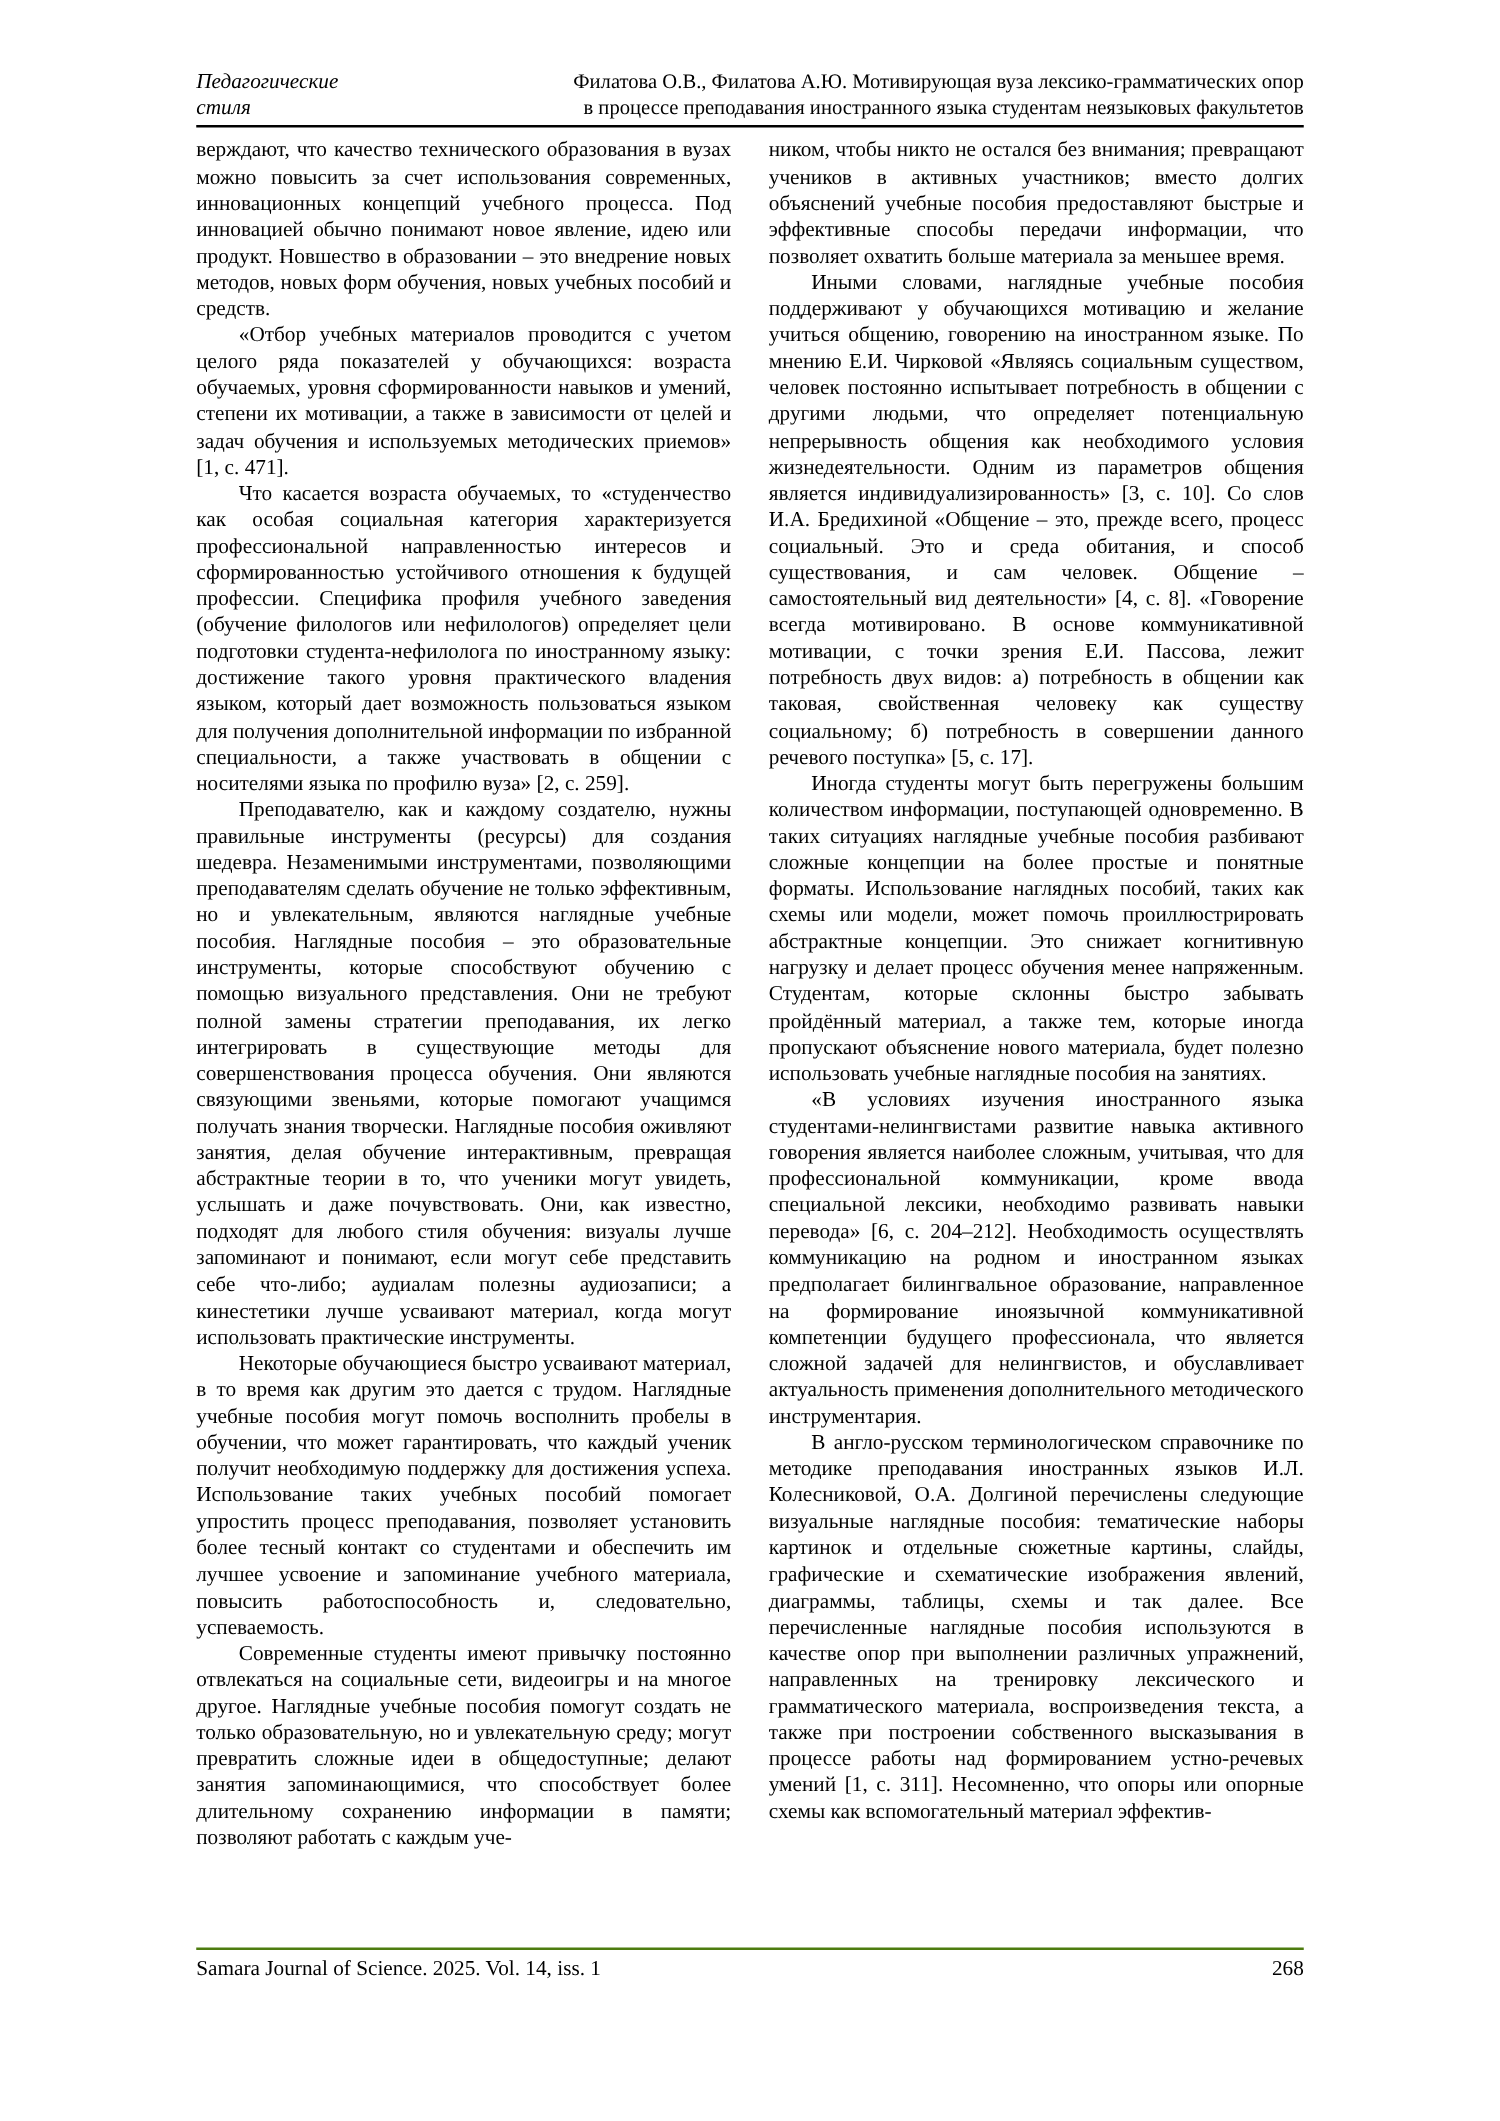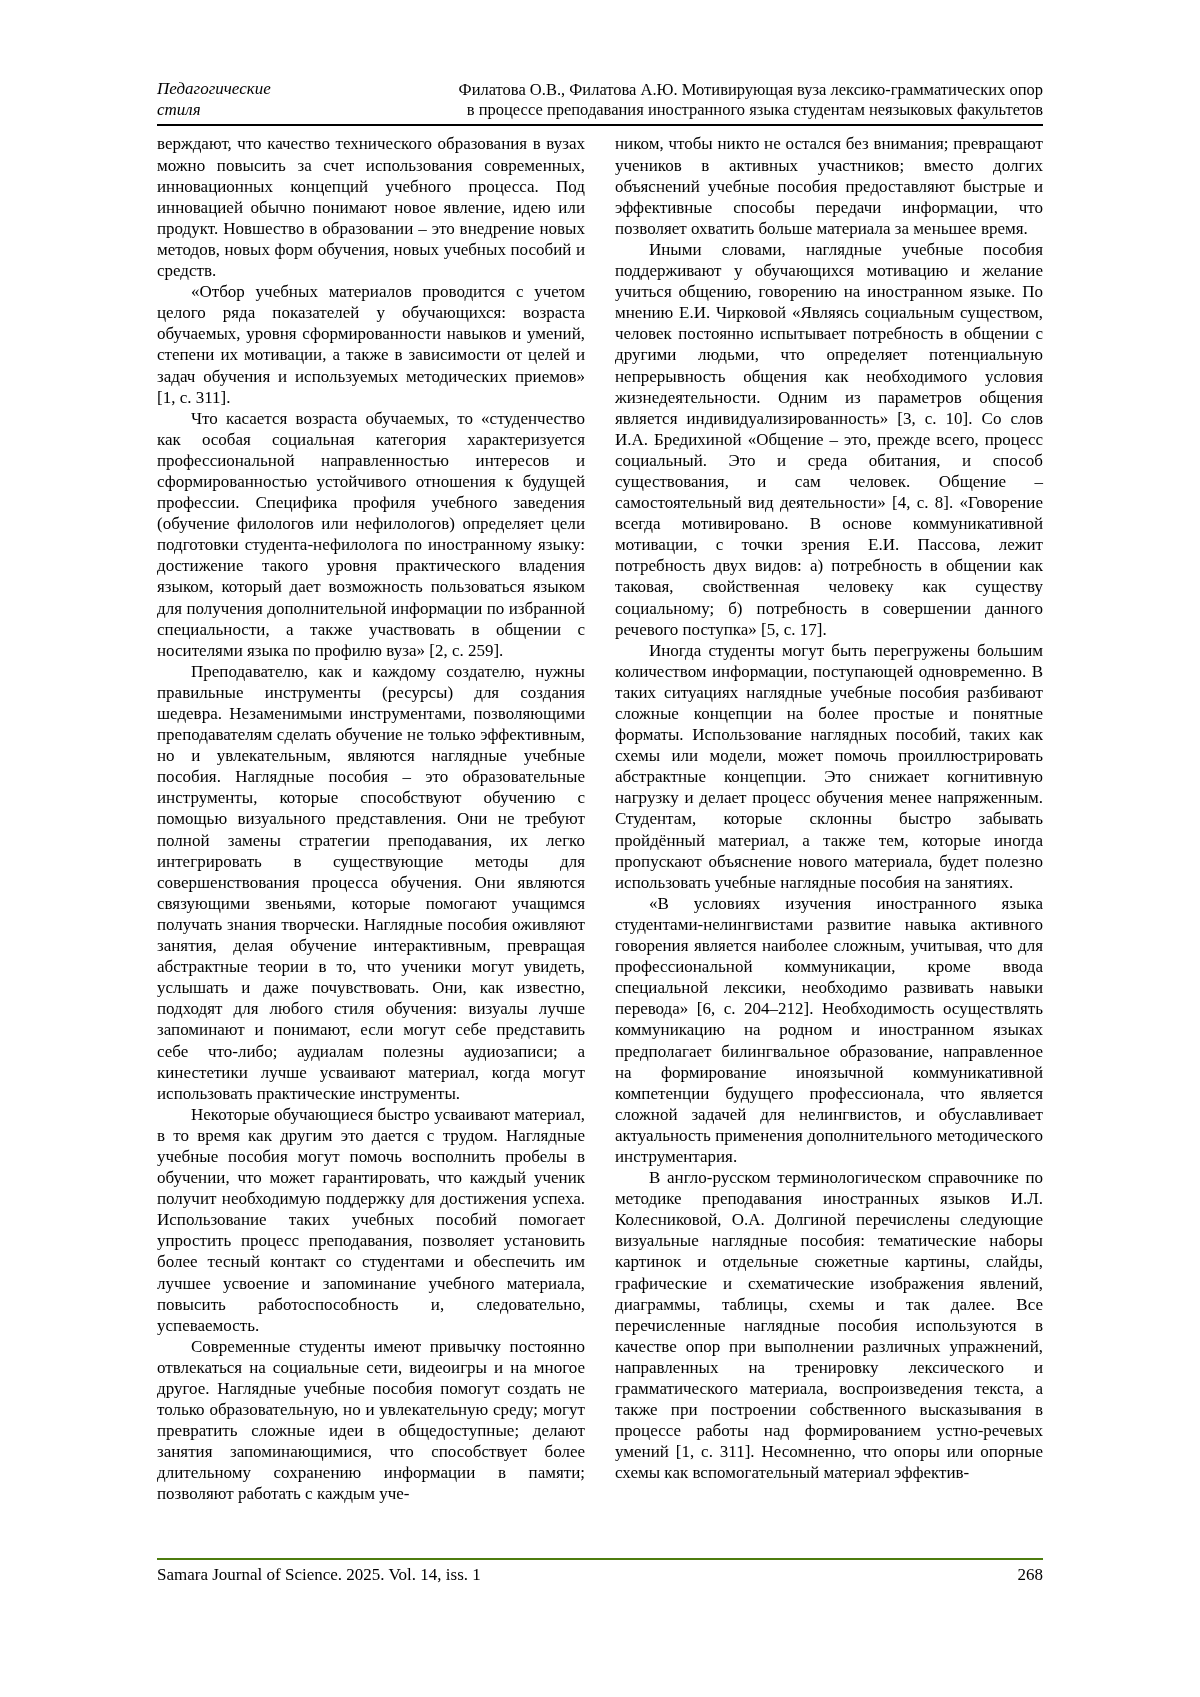--- a/index.html
+++ b/index.html
@@ -12,22 +12,21 @@
     color: #000000;
     font-family: "Liberation Serif", "DejaVu Serif", serif;
     padding: 55px 157px 112px 157px;
     display: flex;
     flex-direction: column;
     overflow: hidden;
   }
   .header {
     display: flex;
     justify-content: space-between;
-    align-items: flex-end;
-    margin-top: 24px;
+    align-items: center;
   }
   .section-name {
     font-style: italic;
     font-size: 17px;
     line-height: 1.22;
     white-space: nowrap;
   }
   .article-title {
     text-align: right;
     font-size: 16.5px;
@@ -76,21 +75,21 @@
       <div>Филатова О.В., Филатова А.Ю. Мотивирующая вуза лексико-грамматических опор</div>
       <div>в процессе преподавания иностранного языка студентам неязыковых факультетов</div>
     </div>
   </div>
 
   <div class="rule"></div>
 
   <div class="columns">
     <div class="col">
         <p class="para cont">верждают, что качество технического образования в вузах можно повысить за счет использования современных, инновационных концепций учебного процесса. Под инновацией обычно понимают новое явление, идею или продукт. Новшество в образовании – это внедрение новых методов, новых форм обучения, новых учебных пособий и средств.</p>
-        <p class="para">«Отбор учебных материалов проводится с учетом целого ряда показателей у обучающихся: возраста обучаемых, уровня сформированности навыков и умений, степени их мотивации, а также в зависимости от целей и задач обучения и используемых методических приемов» [1, с. 311].</p>
+        <p class="para">«Отбор учебных материалов проводится с учетом целого ряда показателей у обучающихся: возраста обучаемых, уровня сформированности навыков и умений, степени их мотивации, а также в зависимости от целей и задач обучения и используемых методических приемов» [1, с. 471].</p>
         <p class="para">Что касается возраста обучаемых, то «студенчество как особая социальная категория характеризуется профессиональной направленностью интересов и сформированностью устойчивого отношения к будущей профессии. Специфика профиля учебного заведения (обучение филологов или нефилологов) определяет цели подготовки студента-нефилолога по иностранному языку: достижение такого уровня практического владения языком, который дает возможность пользоваться языком для получения дополнительной информации по избранной специальности, а также участвовать в общении с носителями языка по профилю вуза» [2, с. 259].</p>
         <p class="para">Преподавателю, как и каждому создателю, нужны правильные инструменты (ресурсы) для создания шедевра. Незаменимыми инструментами, позволяющими преподавателям сделать обучение не только эффективным, но и увлекательным, являются наглядные учебные пособия. Наглядные пособия – это образовательные инструменты, которые способствуют обучению с помощью визуального представления. Они не требуют полной замены стратегии преподавания, их легко интегрировать в существующие методы для совершенствования процесса обучения. Они являются связующими звеньями, которые помогают учащимся получать знания творчески. Наглядные пособия оживляют занятия, делая обучение интерактивным, превращая абстрактные теории в то, что ученики могут увидеть, услышать и даже почувствовать. Они, как известно, подходят для любого стиля обучения: визуалы лучше запоминают и понимают, если могут себе представить себе что-либо; аудиалам полезны аудиозаписи; а кинестетики лучше усваивают материал, когда могут использовать практические инструменты.</p>
         <p class="para">Некоторые обучающиеся быстро усваивают материал, в то время как другим это дается с трудом. Наглядные учебные пособия могут помочь восполнить пробелы в обучении, что может гарантировать, что каждый ученик получит необходимую поддержку для достижения успеха. Использование таких учебных пособий помогает упростить процесс преподавания, позволяет установить более тесный контакт со студентами и обеспечить им лучшее усвоение и запоминание учебного материала, повысить работоспособность и, следовательно, успеваемость.</p>
         <p class="para">Современные студенты имеют привычку постоянно отвлекаться на социальные сети, видеоигры и на многое другое. Наглядные учебные пособия помогут создать не только образовательную, но и увлекательную среду; могут превратить сложные идеи в общедоступные; делают занятия запоминающимися, что способствует более длительному сохранению информации в памяти; позволяют работать с каждым уче-</p>
       </div>
     <div class="col">
         <p class="para cont">ником, чтобы никто не остался без внимания; превращают учеников в активных участников; вместо долгих объяснений учебные пособия предоставляют быстрые и эффективные способы передачи информации, что позволяет охватить больше материала за меньшее время.</p>
         <p class="para">Иными словами, наглядные учебные пособия поддерживают у обучающихся мотивацию и желание учиться общению, говорению на иностранном языке. По мнению Е.И. Чирковой «Являясь социальным существом, человек постоянно испытывает потребность в общении с другими людьми, что определяет потенциальную непрерывность общения как необходимого условия жизнедеятельности. Одним из параметров общения является индивидуализированность» [3, с. 10]. Со слов И.А. Бредихиной «Общение – это, прежде всего, процесс социальный. Это и среда обитания, и способ существования, и сам человек. Общение – самостоятельный вид деятельности» [4, с. 8]. «Говорение всегда мотивировано. В основе коммуникативной мотивации, с точки зрения Е.И. Пассова, лежит потребность двух видов: а) потребность в общении как таковая, свойственная человеку как существу социальному; б) потребность в совершении данного речевого поступка» [5, с. 17].</p>
         <p class="para">Иногда студенты могут быть перегружены большим количеством информации, поступающей одновременно. В таких ситуациях наглядные учебные пособия разбивают сложные концепции на более простые и понятные форматы. Использование наглядных пособий, таких как схемы или модели, может помочь проиллюстрировать абстрактные концепции. Это снижает когнитивную нагрузку и делает процесс обучения менее напряженным. Студентам, которые склонны быстро забывать пройдённый материал, а также тем, которые иногда пропускают объяснение нового материала, будет полезно использовать учебные наглядные пособия на занятиях.</p>
         <p class="para">«В условиях изучения иностранного языка студентами-нелингвистами развитие навыка активного говорения является наиболее сложным, учитывая, что для профессиональной коммуникации, кроме ввода специальной лексики, необходимо развивать навыки перевода» [6, с. 204–212]. Необходимость осуществлять коммуникацию на родном и иностранном языках предполагает билингвальное образование, направленное на формирование иноязычной коммуникативной компетенции будущего профессионала, что является сложной задачей для нелингвистов, и обуславливает актуальность применения дополнительного методического инструментария.</p>

